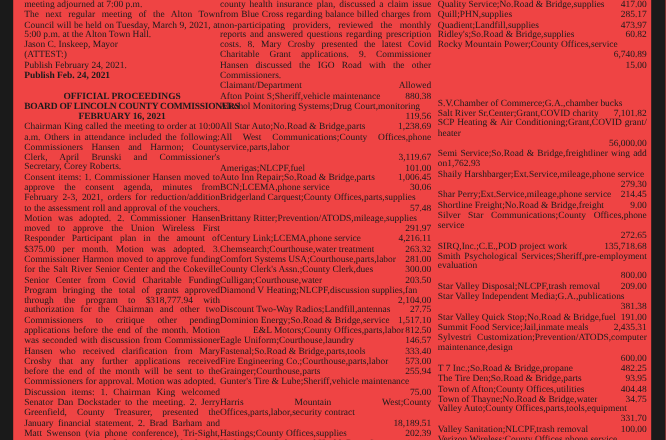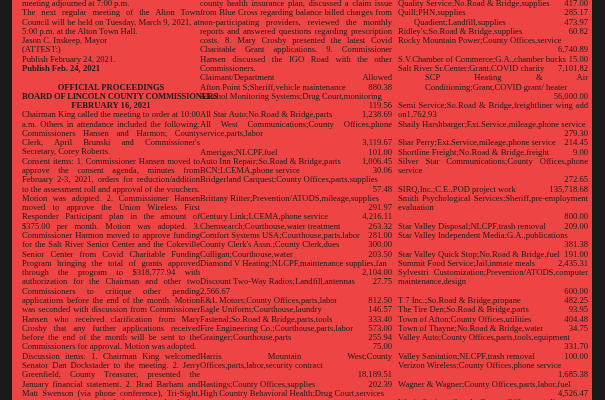--- a/index.html
+++ b/index.html
@@ -95,51 +95,53 @@
         </div>
         <div class="row">
           <span style="overflow: hidden;">County Clerk's Assn.;County Clerk,dues</span>
           <span>300.00</span>
         </div>
         <div class="row">
           <span style="overflow: hidden;">Culligan;Courthouse,water</span>
           <span>203.50</span>
         </div>
         <div class="p">
-          <span class="p" style="display: block;">Diamond V Heating;NLCPF,maintenance supplies,fan</span>
+          <span class="p" style="display: block;">Diamond V Heating;NLCPF,discussion supplies,fan</span>
           <span class="amt">2,104.00</span>
         </div>
         <div class="row">
           <span style="overflow: hidden;">Discount Two-Way Radios;Landfill,antennas</span>
           <span>27.75</span>
         </div>
         <div class="row">
-          <span>2,566.67</span>
-        </div>
-        <div class="row">
-          <span style="overflow: hidden;">E&amp;L Motors;County Offices,parts,labor</span>
+          <span style="overflow: hidden;">Dominion Energy;So.Road &amp; Bridge,service</span>
+          <span>1,517.10</span>
+        </div>
+        <div class="row">
+          <span style="overflow: hidden; padding-left: 30px;">E&amp;L Motors;County Offices,parts,labor</span>
           <span>812.50</span>
         </div>
         <div class="row">
           <span style="overflow: hidden;">Eagle Uniform;Courthouse,laundry</span>
           <span>146.57</span>
         </div>
         <div class="row">
           <span style="overflow: hidden;">Fastenal;So.Road &amp; Bridge,parts,tools</span>
           <span>333.40</span>
         </div>
         <div class="row">
           <span style="overflow: hidden;">Fire Engineering Co.;Courthouse,parts,labor</span>
           <span>573.00</span>
         </div>
         <div class="row">
           <span style="overflow: hidden;">Grainger;Courthouse,parts</span>
           <span>255.94</span>
         </div>
         <div class="p">
+          <span class="p" style="display: block;">Gunter's Tire &amp; Lube;Sheriff,vehicle maintenance</span>
           <span class="amt">75.00</span>
         </div>
         <div class="p">
           <span class="p" style="display: block;">Harris Mountain West;County Offices,parts,labor,security contract</span>
           <span class="amt">18,189.51</span>
         </div>
         <div class="row">
           <span style="overflow: hidden;">Hastings;County Offices,supplies</span>
           <span>202.39</span>
         </div>
@@ -153,41 +155,41 @@
     <div id="claims3">
         <div class="row">
           <span style="overflow: hidden;">Quality Service;No.Road &amp; Bridge,supplies</span>
           <span>417.00</span>
         </div>
         <div class="row">
           <span style="overflow: hidden;">Quill;PHN,supplies</span>
           <span>285.17</span>
         </div>
         <div class="row">
-          <span style="overflow: hidden; margin-left: 16px;">Quadient;Landfill,supplies</span>
+          <span style="overflow: hidden;">Quadient;Landfill,supplies</span>
           <span>473.97</span>
         </div>
         <div class="row">
           <span style="overflow: hidden;">Ridley's;So.Road &amp; Bridge,supplies</span>
           <span>60.82</span>
         </div>
         <div class="p">
           <span class="p" style="display: block;">Rocky Mountain Power;County Offices,service</span>
           <span class="amt">6,740.89</span>
         </div>
         <div class="row">
-          <span style="overflow: hidden;">S.V.Chamber of Commerce;G.A.,chamber bucks</span>
+          <span style="overflow: hidden; margin-top: 34px;">S.V.Chamber of Commerce;G.A.,chamber bucks</span>
           <span>15.00</span>
         </div>
         <div class="row">
           <span style="overflow: hidden;">Salt River Sr.Center;Grant,COVID charity</span>
           <span>7,101.82</span>
         </div>
         <div class="p">
-          <span class="p" style="display: block; margin-left: 27px;">SCP Heating &amp; Air Conditioning;Grant,COVID grant/ heater</span>
+          <span class="p" style="display: block;">SCP Heating &amp; Air Conditioning;Grant,COVID grant/ heater</span>
           <span class="amt">56,000.00</span>
         </div>
         <div class="p"><span>Semi Service;So.Road &amp; Bridge,freightliner wing add on</span><span>1,762.93</span></div>
         <div class="p">
           <span class="p" style="display: block;">Shaily Harshbarger;Ext.Service,mileage,phone service</span>
           <span class="amt">279.30</span>
         </div>
         <div class="row">
           <span style="overflow: hidden;">Shar Perry;Ext.Service,mileage,phone service</span>
           <span>214.45</span>

